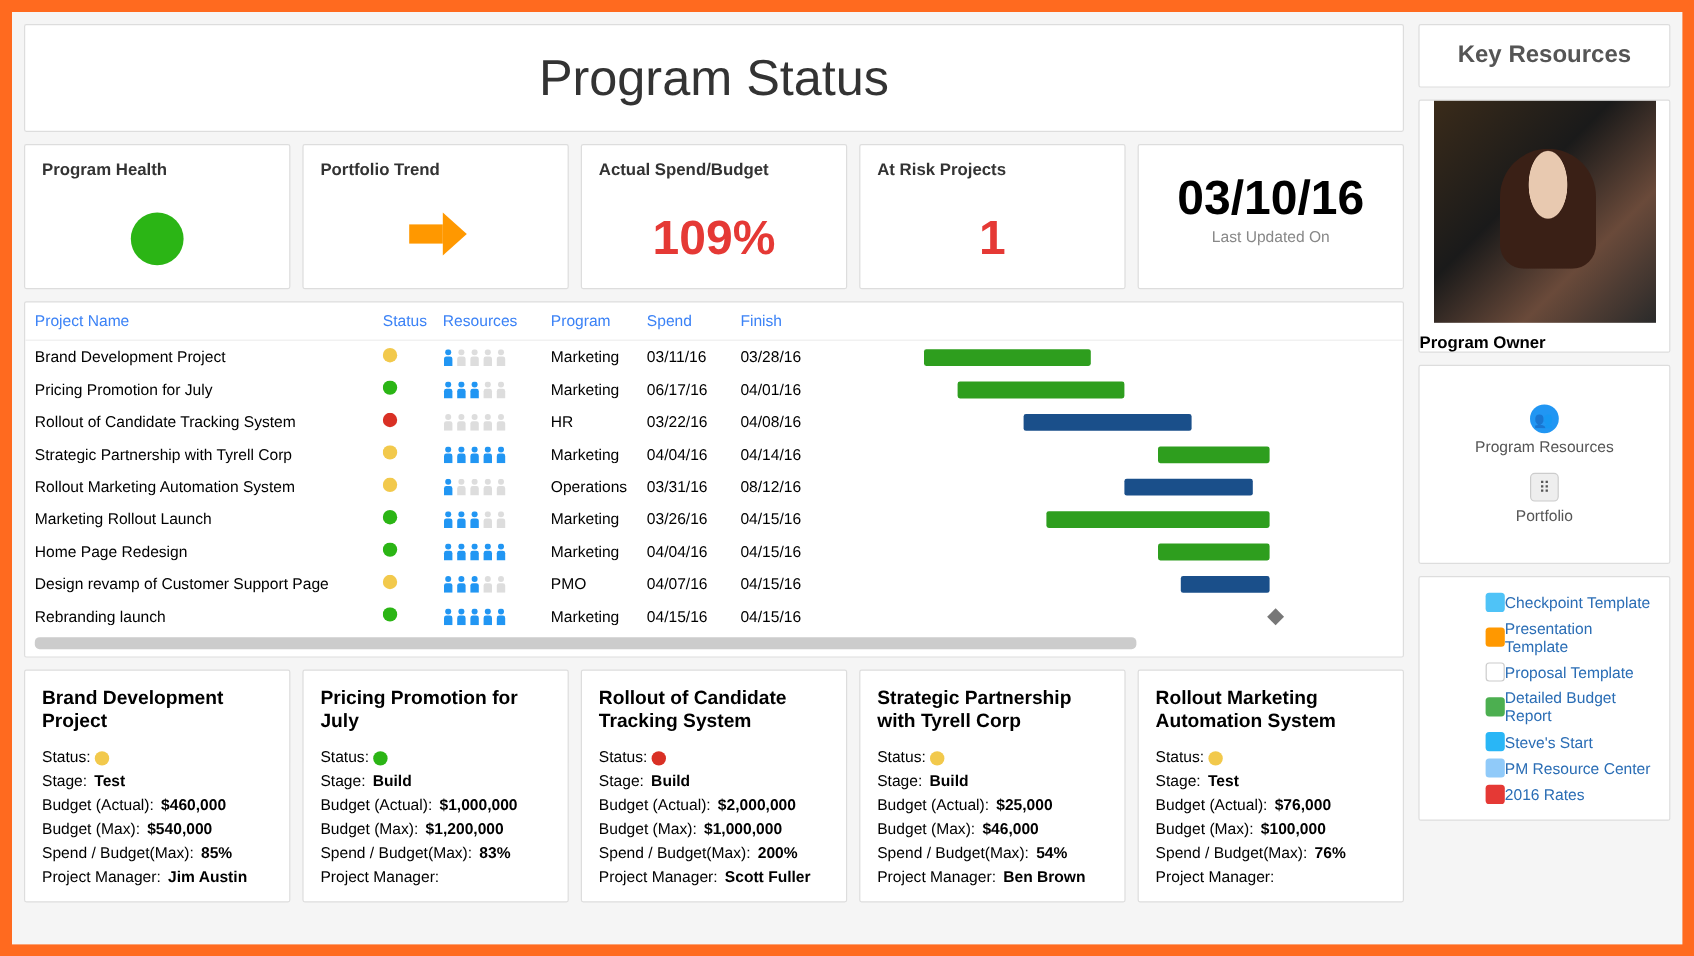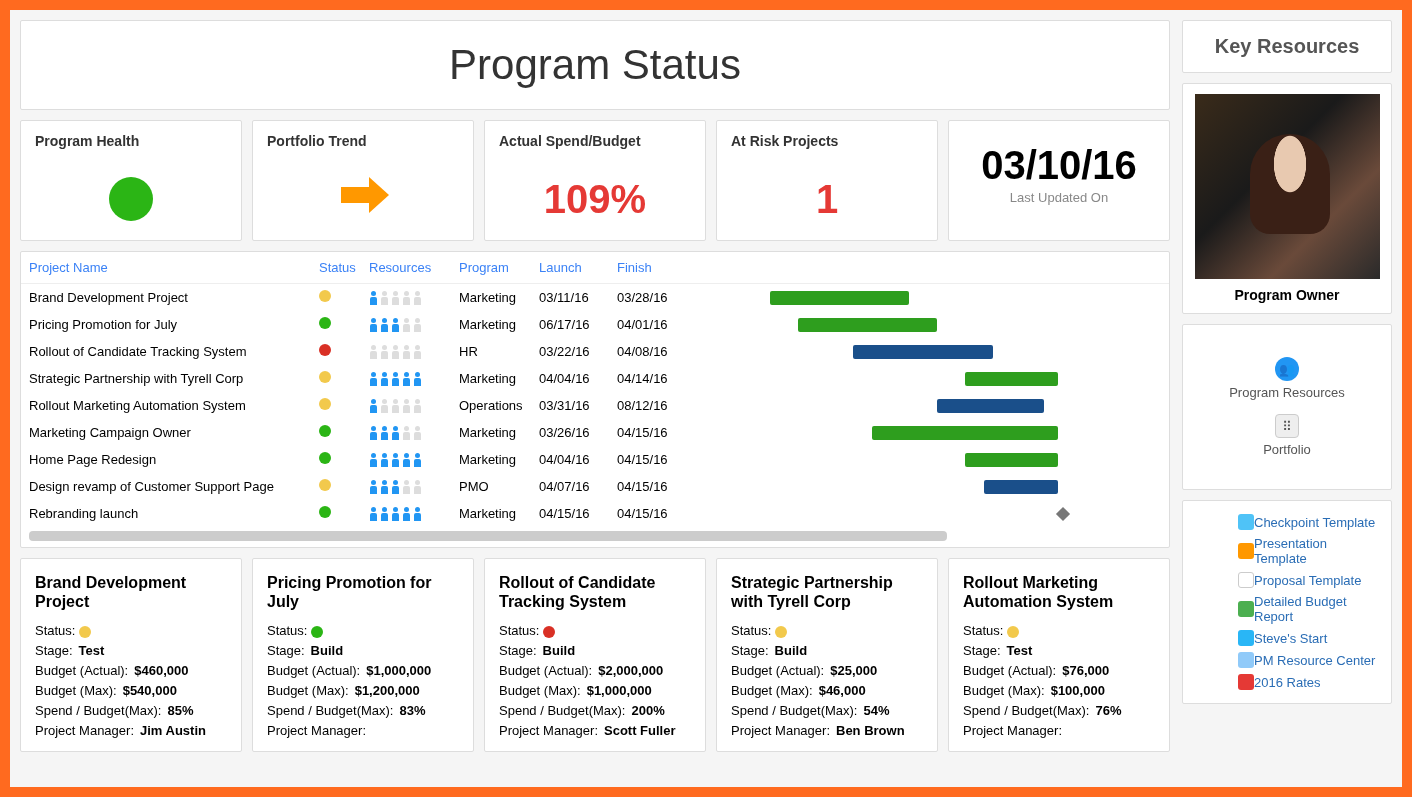--- a/index.html
+++ b/index.html
@@ -55,21 +55,21 @@
 
   .cards-row { display: flex; gap: 10px; }
   .card { flex: 1; padding: 14px 14px 8px; font-size: 13px; }
   .card h3 { font-size: 16px; font-weight: 700; margin-bottom: 10px; line-height: 1.2; min-height: 40px; }
   .card .line { margin: 5px 0; }
   .card .k { display: inline; }
   .card .v { font-weight: 700; margin-left: 6px; }
   .card .status-dot { vertical-align: middle; margin-left: 4px; }
 
   .side-title { text-align: center; padding: 14px 0; font-size: 20px; font-weight: 700; color: #555; }
-  .owner { text-align: center; padding: 10px; }
+  .owner { text-align: left; }
   .owner .photo { width: 185px; height: 185px; background: linear-gradient(135deg,#3a2b1a 0%,#1a1a1a 40%,#6a4a3a 70%,#2a2a2a 100%); margin: 0 auto 8px; position: relative; overflow: hidden; }
   .owner .photo::after { content:""; position:absolute; left:55px; top:40px; width:80px; height:100px; background: radial-gradient(ellipse at 50% 30%, #e8c9b0 0%, #e8c9b0 28%, transparent 29%), linear-gradient(#3a2016,#3a2016); border-radius: 40px 40px 20px 20px; }
   .owner .cap { font-weight: 700; font-size: 14px; }
 
   .res-block { padding: 18px 10px; text-align: center; }
   .res-item { margin: 14px 0; font-size: 13px; color: #555; }
   .res-item .ic { width: 24px; height: 24px; border-radius: 50%; background: #2196f3; color: #fff; display: inline-flex; align-items: center; justify-content: center; margin-bottom: 4px; font-size: 13px; }
   .res-item .ic.sq { border-radius: 4px; background: #eee; border: 1px solid #ccc; color: #555; }
 
   .links { padding: 10px 12px; font-size: 13px; }
@@ -116,21 +116,21 @@
         <div class="sub">Last Updated On</div>
       </div>
     </div>
 
     <div class="panel grid-panel" id="grid">
       <div class="grid-head">
         <div>Project Name</div>
         <div>Status</div>
         <div>Resources</div>
         <div>Program</div>
-        <div>Launch</div>
+        <div>Spend</div>
         <div>Finish</div>
         <div></div>
       </div>
       <div id="grid-body">
           <div class="grid-row">
             <div>Brand Development Project</div>
             <div><span class="status-dot c-yellow"></span></div>
             <div class="res-icons">
               <span class="person p-on"></span>
               <span class="person p-off"></span>
@@ -207,21 +207,21 @@
               <span class="person p-off"></span>
             </div>
             <div>Operations</div>
             <div>03/31/16</div>
             <div>08/12/16</div>
             <div class="timeline-cell">
               <div class="bar b-blue" style="left: 52%; width: 23%;"></div>
             </div>
           </div>
           <div class="grid-row">
-            <div>Marketing Campaign Owner</div>
+            <div>Marketing Rollout Launch</div>
             <div><span class="status-dot c-green"></span></div>
             <div class="res-icons">
               <span class="person p-on"></span>
               <span class="person p-on"></span>
               <span class="person p-on"></span>
               <span class="person p-off"></span>
               <span class="person p-off"></span>
             </div>
             <div>Marketing</div>
             <div>03/26/16</div>

